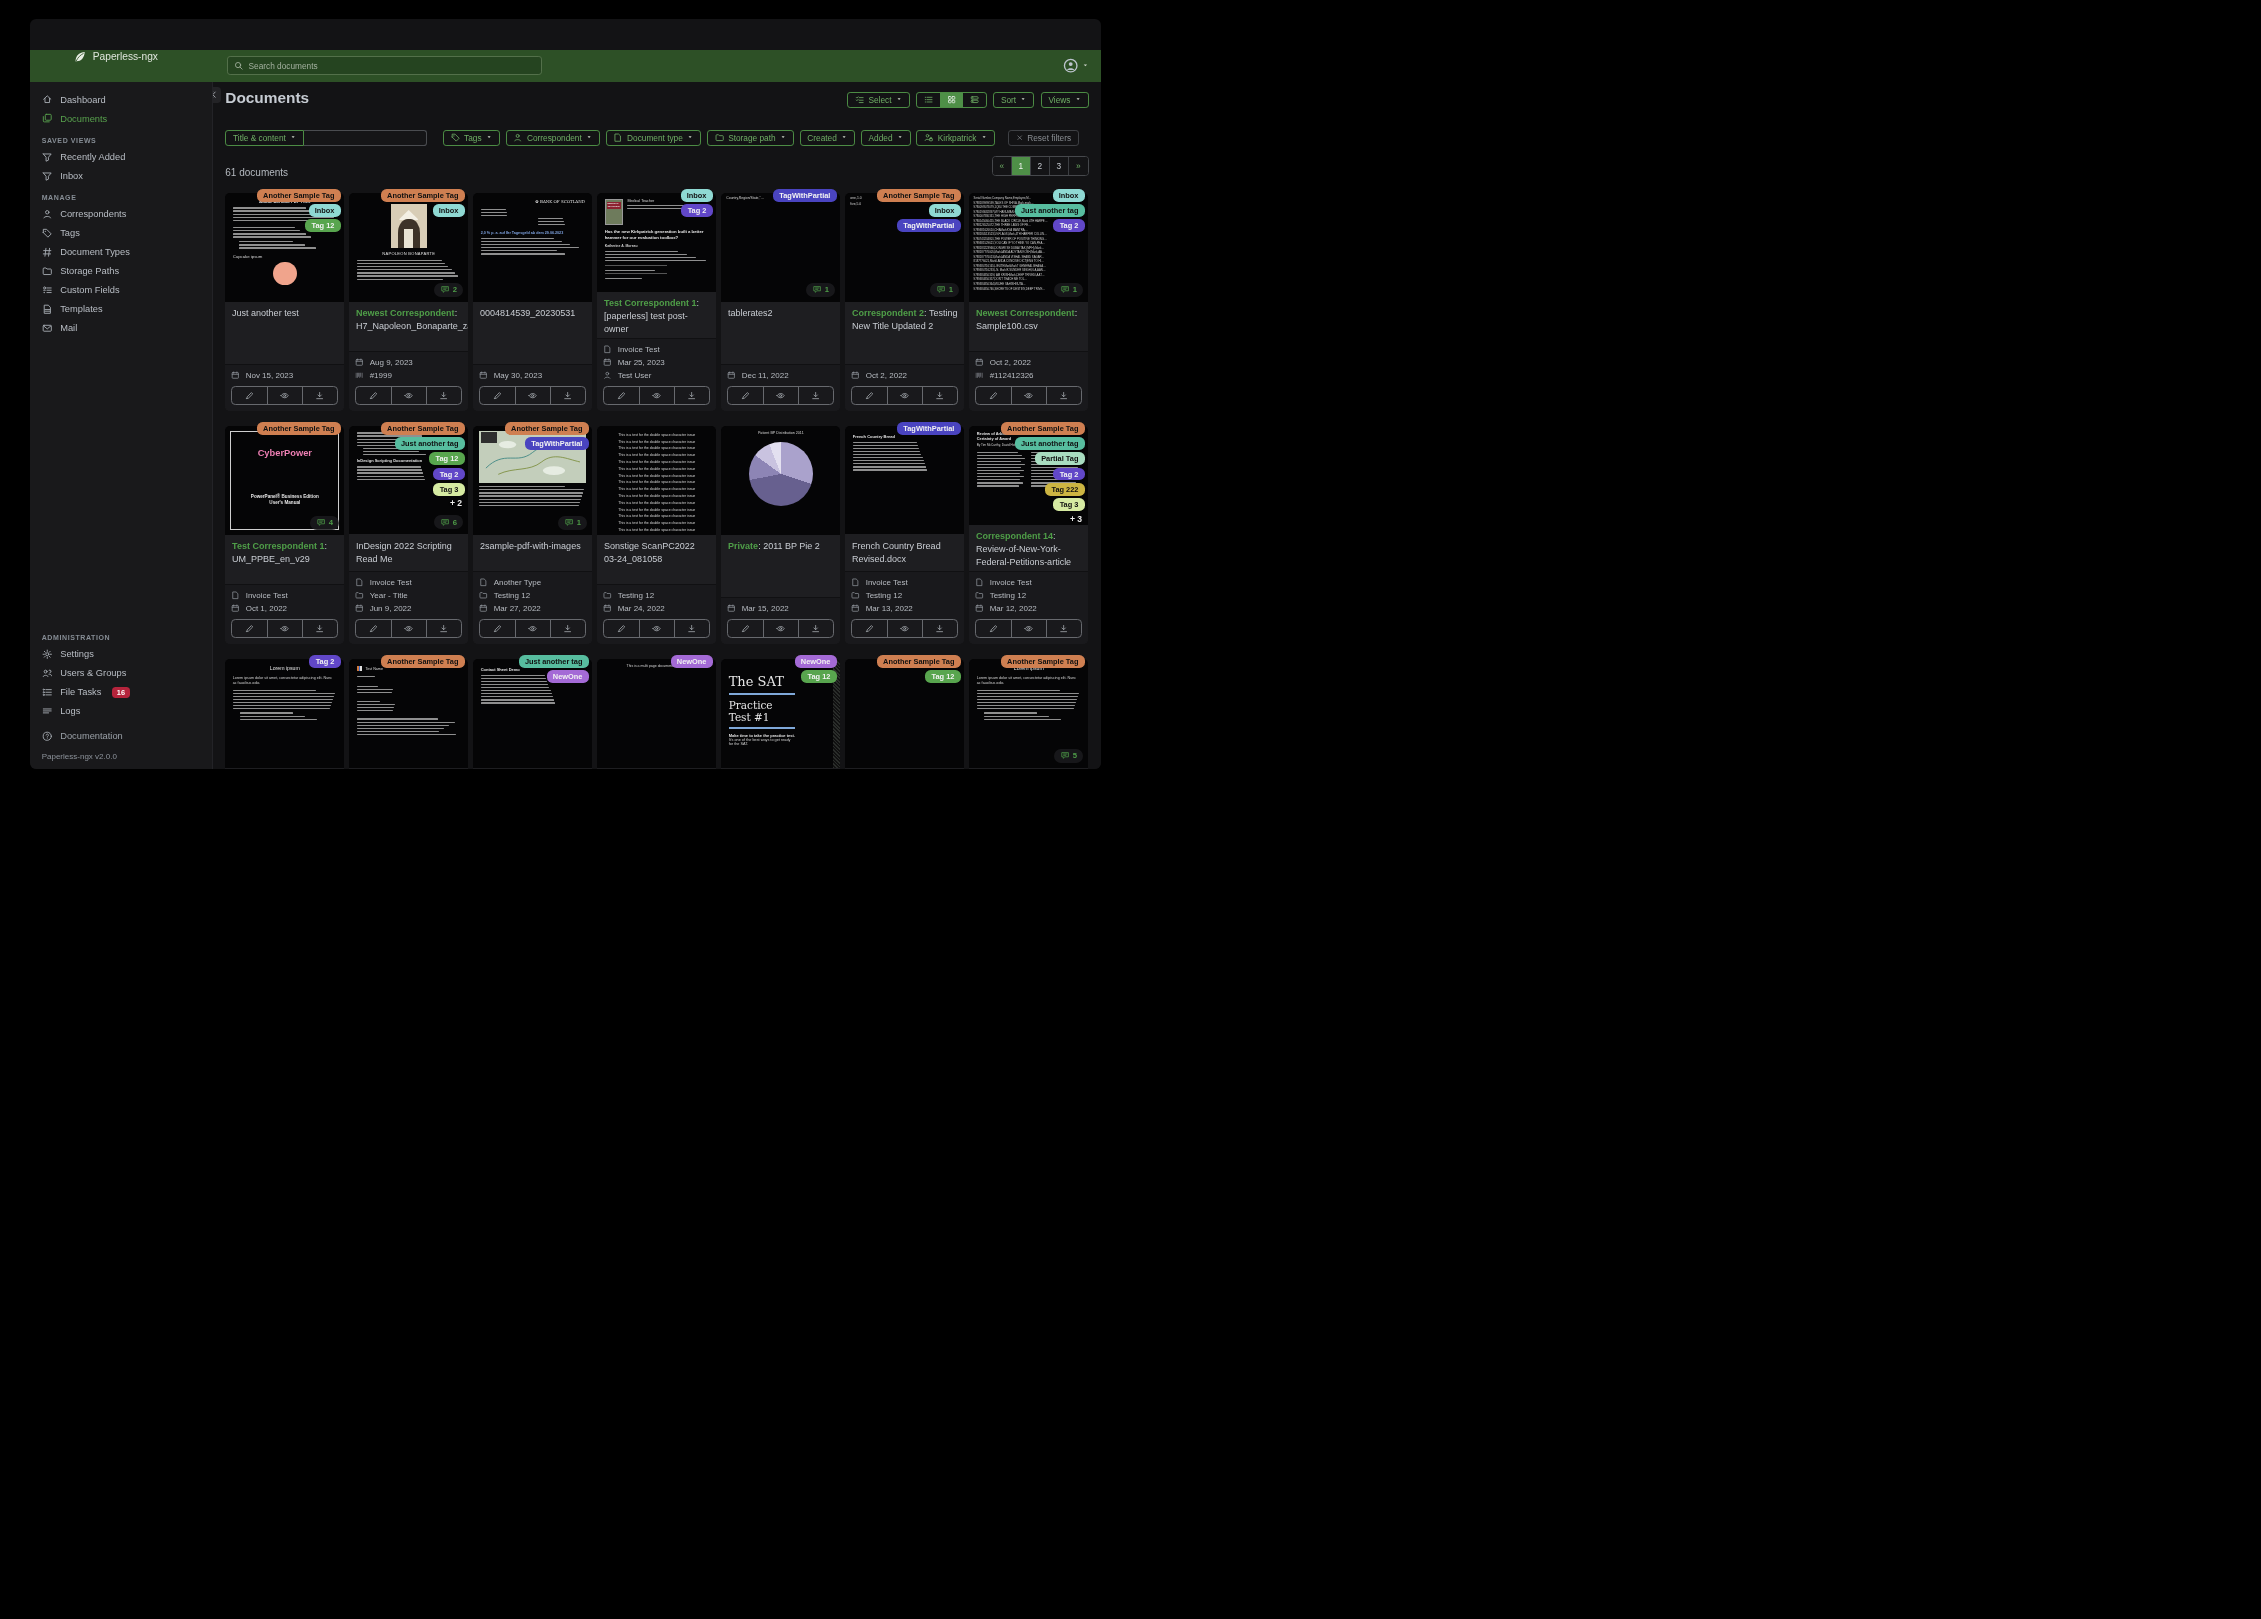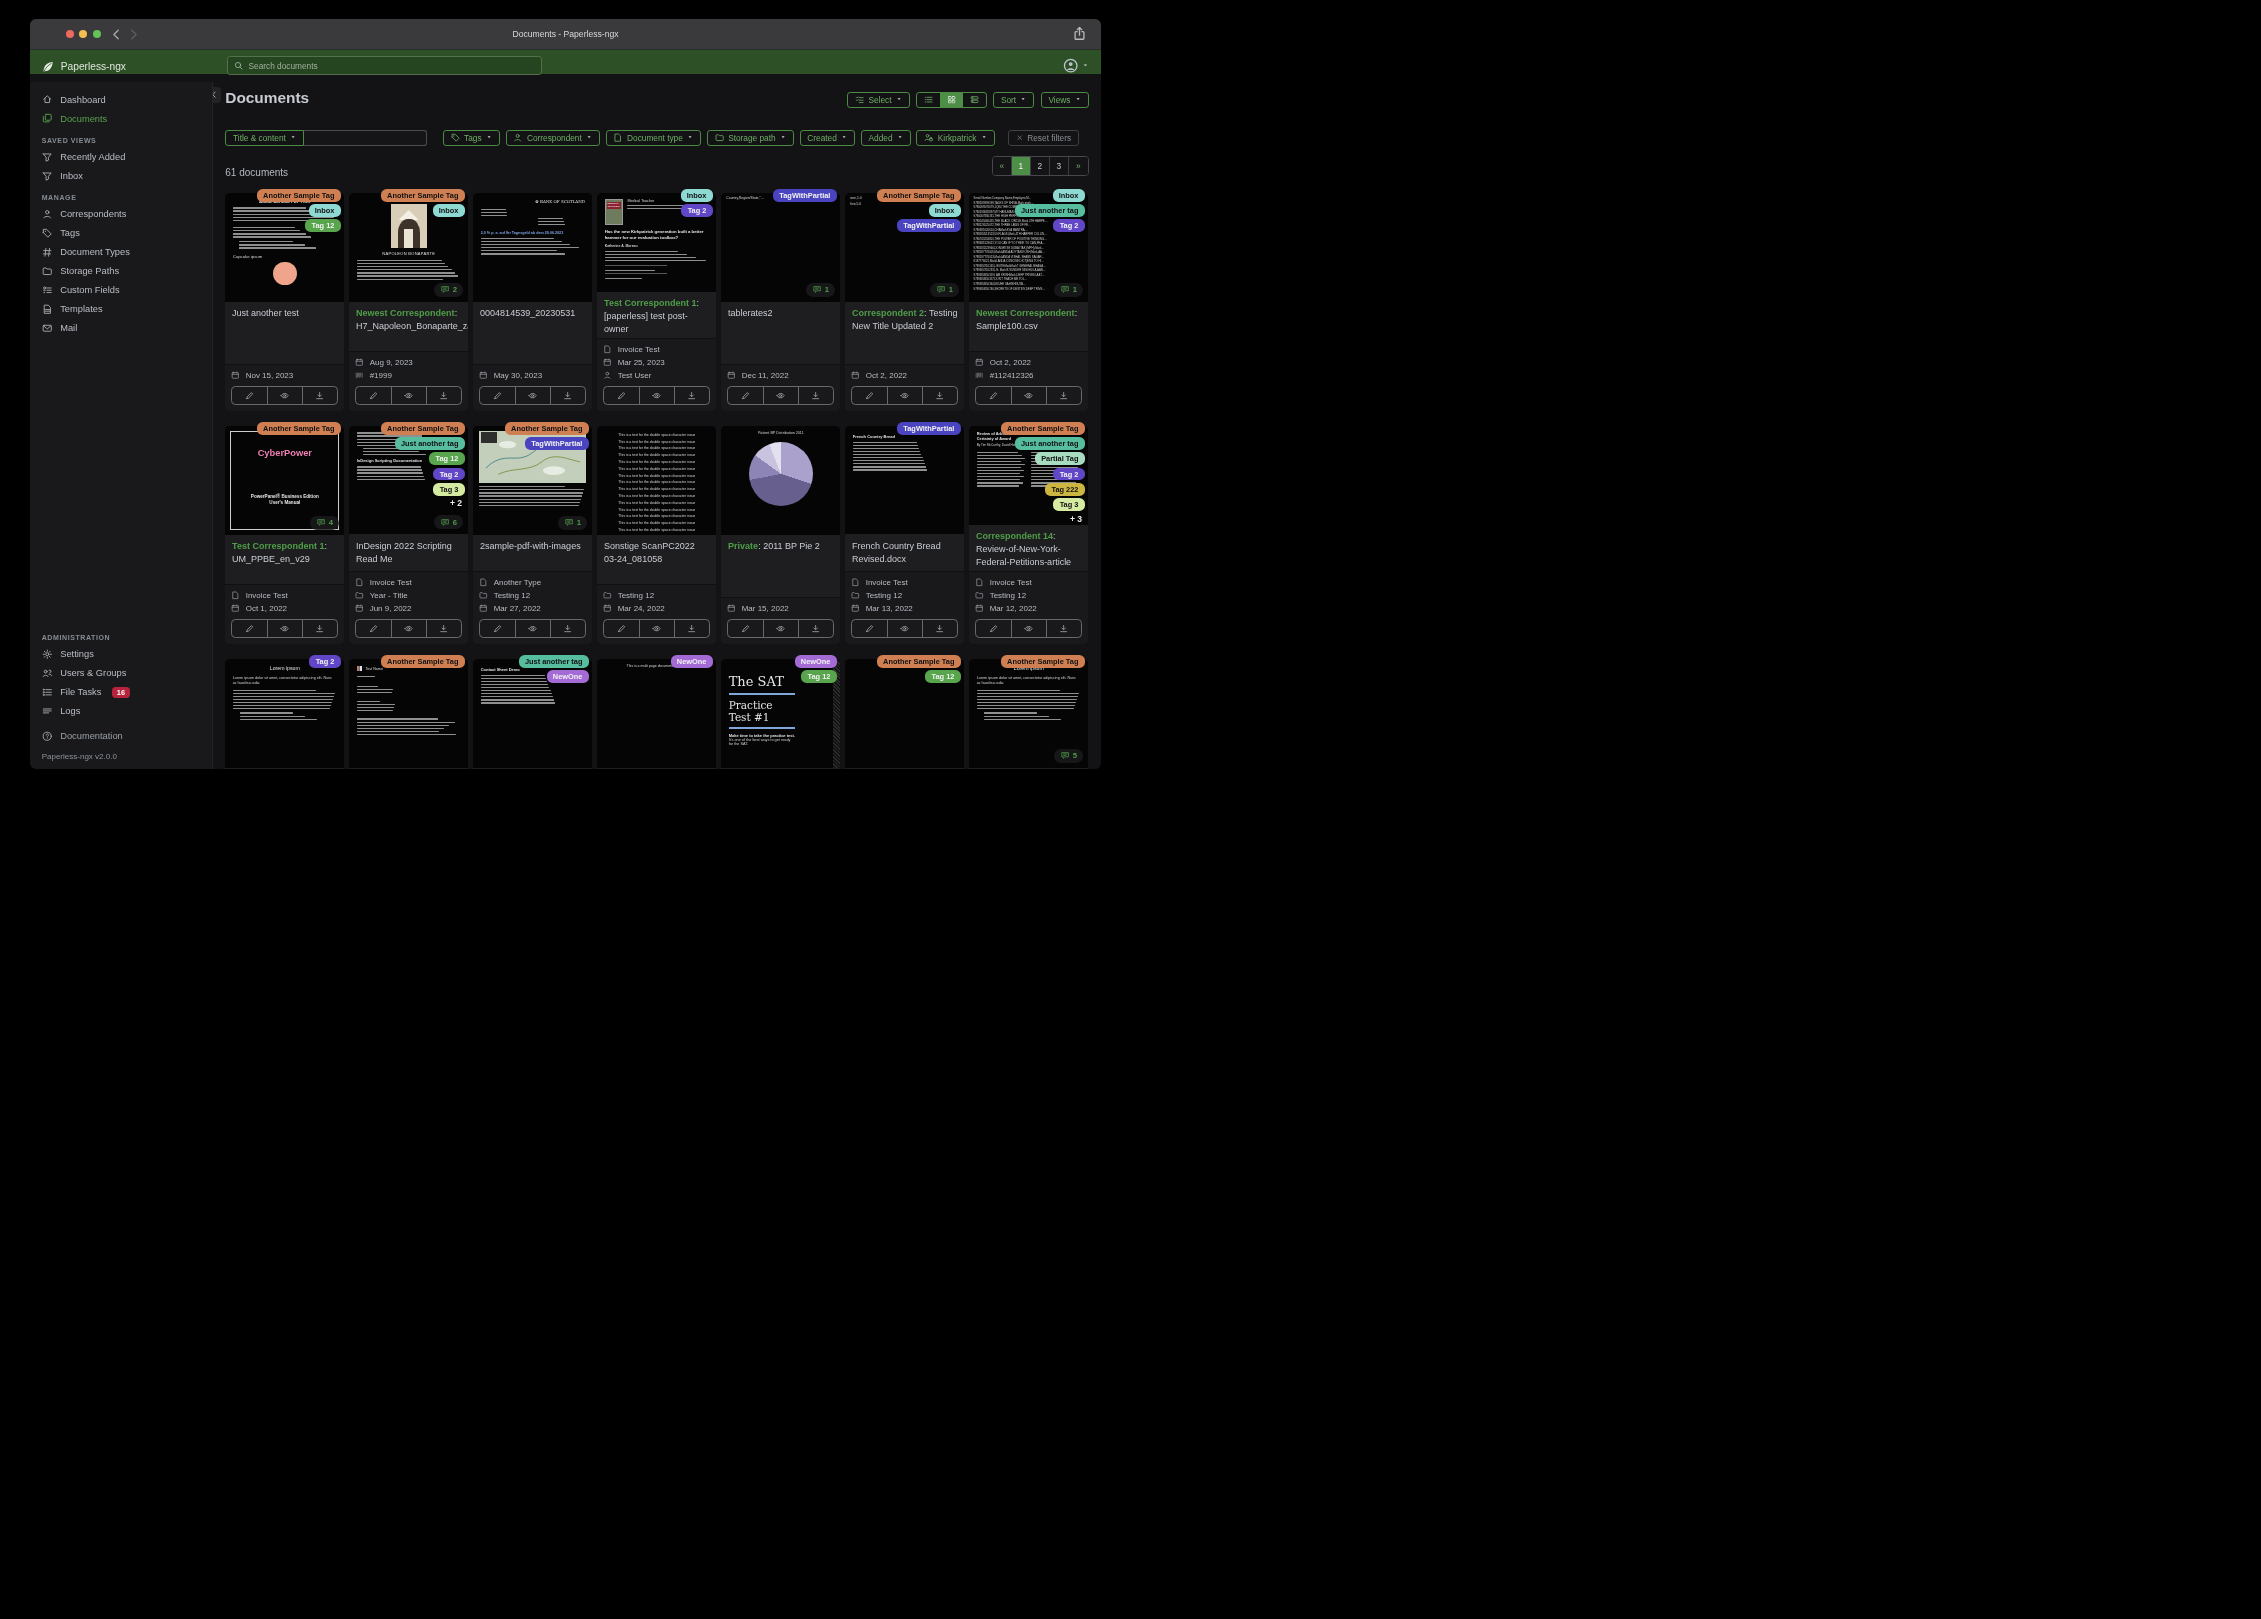--- a/index.html
+++ b/index.html
@@ -9,21 +9,21 @@
             border-radius:6.2px; overflow:hidden; box-shadow:0 15px 43px rgba(0,0,0,.65); }
   
   #titlebar { position:absolute; left:0; top:0; right:0; height:31px; background:#3a3a3c; border-bottom:0.6px solid #2b2b2d; }
   .tl { position:absolute; top:11px; width:8px; height:8px; border-radius:50%; }
   #tl-close{ left:36px; background:#ec6a5e;} #tl-min{ left:49px; background:#f4bf50;} #tl-max{ left:63px; background:#61c454;}
   .navarrow { position:absolute; top:8px; width:15px; height:15px; color:#a9a9ab; }
   #nav-back{ left:79px; } #nav-fwd{ left:96px; color:#5f5f61; }
   #win-title { position:absolute; top:0; left:0; right:0; height:31px; line-height:31px; text-align:center; color:#d9d9da; font-size:8.6px; }
   #share-btn { position:absolute; right:13.6px; top:7.4px; width:15px; height:15px; color:#b9b9bb; }
   
-  #appheader { position:absolute; left:0; top:31px; right:0; height:24px; background:#2d5026; display:flex; align-items:flex-end; }
+  #appheader { position:absolute; left:0; top:31px; right:0; height:32px; background:#2d5026; display:flex; align-items:flex-start;padding-left:32px; }
   #brand { display:flex; align-items:center; gap:6.2px; margin-left:11px; color:#dfe5dc; font-size:10.2px; }
   #brand .leaf { width:13.6px; height:13.6px; color:#e6ece2; }
   #searchbox { position:absolute; left:197px; top:6.8px; width:315px; height:18.5px; background:#254420; border:0.6px solid #53704a;
                border-radius:3.1px; display:flex; align-items:center; padding:0 6.2px; gap:5px; }
   #searchbox .sic { width:9.3px; height:9.3px; color:#a9b6a4; flex:0 0 auto; }
   #search-input { background:transparent; border:none; outline:none; color:#cdd6c9; font-size:8.3px; width:100%; }
   #search-input::placeholder { color:#a3b09f; }
   #account { position:absolute; right:12.3px; top:8px; display:flex; align-items:center; gap:3.7px; color:#cfd6cb; }
   #avatar { width:15.4px; height:15.4px; color:#bcc3cd; }
   .caret { width:6.8px; height:6.8px; color:#cfd6cb; }
@@ -95,41 +95,20 @@
   .bar { background:#bdbdbd; height:1.2px; border-radius:0.6px; margin:1.9px 0; opacity:.75; }
   .tpad { padding:6.2px 7.4px; }
   svg { display:block; }
 </style>
 </head>
 <body>
 
 <div id="stage">
   <div id="window">
 
-    <div id="titlebar">
-      <div class="tl" id="tl-close"></div>
-      <div class="tl" id="tl-min"></div>
-      <div class="tl" id="tl-max"></div>
-      <div class="navarrow" id="nav-back">
-          <svg viewBox="0 0 16 16" fill="none" stroke="currentColor" stroke-width="1.4" stroke-linecap="round" stroke-linejoin="round">
-            <path d="M9.8 3.5 5.2 8l4.6 4.5"></path>
-          </svg>
-        </div>
-      <div class="navarrow" id="nav-fwd">
-          <svg viewBox="0 0 16 16" fill="none" stroke="currentColor" stroke-width="1.4" stroke-linecap="round" stroke-linejoin="round">
-            <path d="M6.2 3.5 10.8 8l-4.6 4.5"></path>
-          </svg>
-        </div>
-      <div id="win-title">Documents - Paperless-ngx</div>
-      <div id="share-btn">
-          <svg viewBox="0 0 16 16" fill="none" stroke="currentColor" stroke-width="1.4" stroke-linecap="round" stroke-linejoin="round">
-            <path d="M5.5 6H4.2a.9.9 0 0 0-.9.9v6.3a.9.9 0 0 0 .9.9h7.6a.9.9 0 0 0 .9-.9V6.9a.9.9 0 0 0-.9-.9h-1.3M8 1.8v8M5.6 3.9 8 1.6l2.4 2.3"></path>
-          </svg>
-        </div>
-    </div>
 
     <div id="appheader">
       <div id="brand">
         <span class="leaf">
             <svg viewBox="0 0 16 16" fill="none" stroke="currentColor" stroke-width="1.4" stroke-linecap="round" stroke-linejoin="round">
               <path d="M3 13.5C3 6 8 3 13.8 2.3 13.2 9.4 9.5 13.2 4.3 13.2z" fill="currentColor" stroke="none"></path>
               <path d="M3.8 12.8C5.8 8.6 8.8 5.8 12 4.2" stroke="#2d5026" stroke-width="1"></path>
             </svg>
           </span>
         <span>Paperless-ngx</span>

